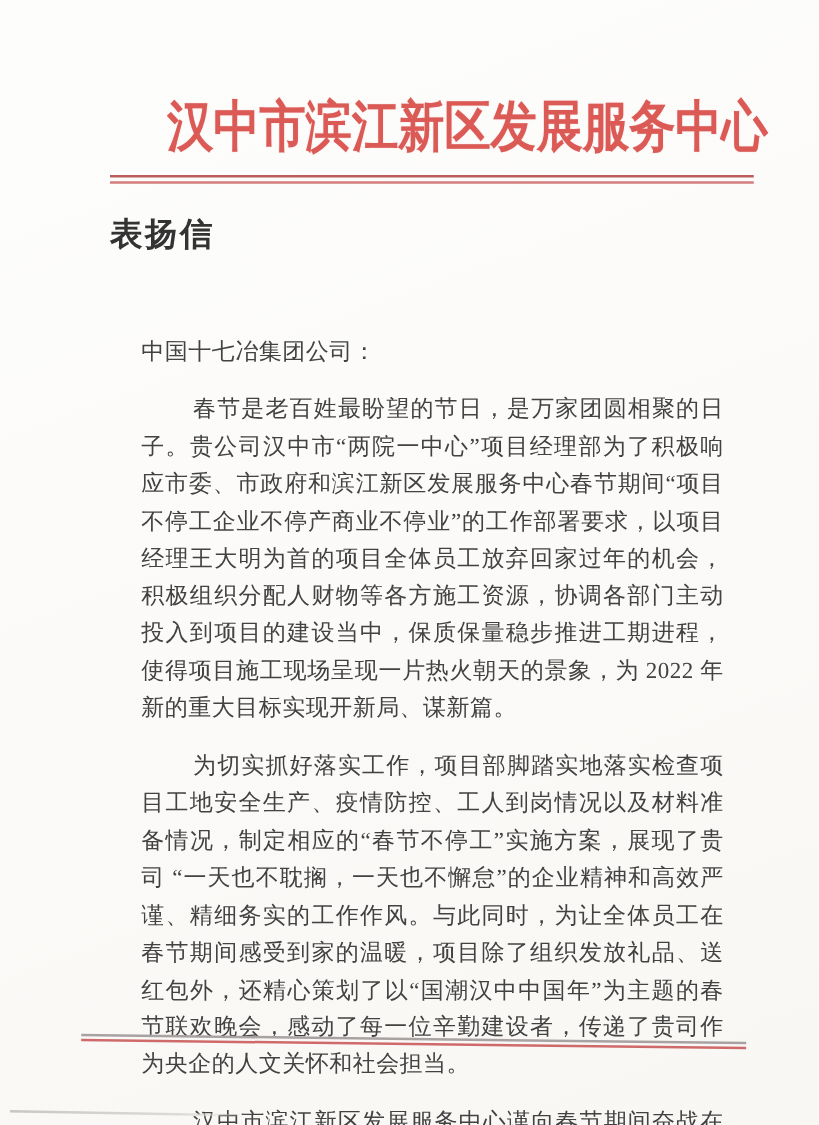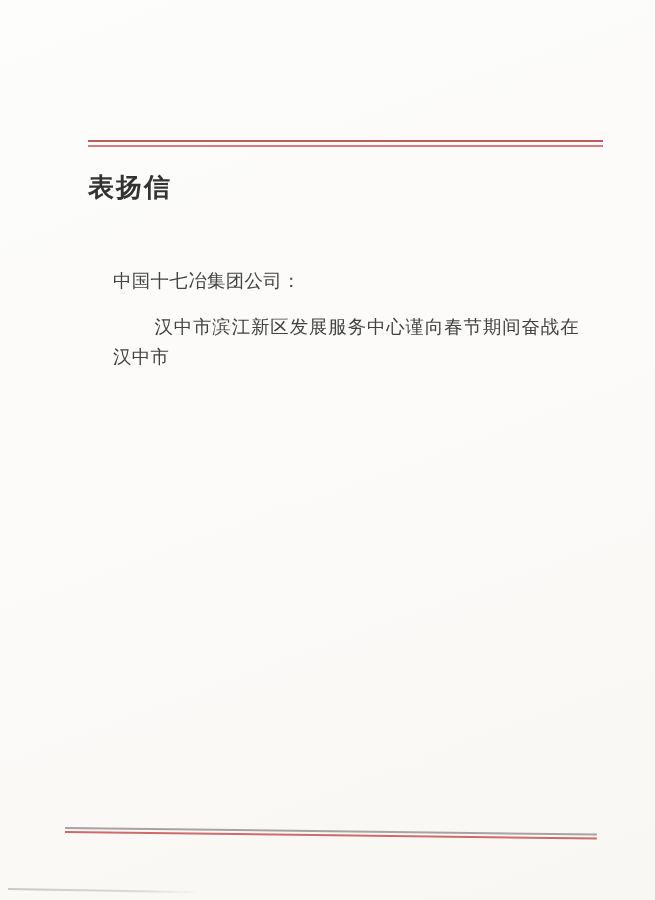--- a/index.html
+++ b/index.html
@@ -113,30 +113,35 @@
     background: linear-gradient(to right, #c9c6c4, #dddad7 70%, rgba(221,218,215,0));
     transform: rotate(1deg);
     transform-origin: left top;
   }
 </style>
 </head>
 <body>
 
 <div class="page">
 
+  <div class="letterhead">
+    <span class="letterhead-inner">汉中市滨江新区发展服务中心</span>
+  </div>
 
   <div class="divider">
     <div class="line-top"></div>
     <div class="line-bottom"></div>
   </div>
 
   <h1 class="doc-title">表扬信</h1>
 
   <div class="body-text">
     <p class="salutation">中国十七冶集团公司：</p>
+    <p class="para">春节是老百姓最盼望的节日，是万家团圆相聚的日子。贵公司汉中市“两院一中心”项目经理部为了积极响应市委、市政府和滨江新区发展服务中心春节期间“项目不停工企业不停产商业不停业”的工作部署要求，以项目经理王大明为首的项目全体员工放弃回家过年的机会，积极组织分配人财物等各方施工资源，协调各部门主动投入到项目的建设当中，保质保量稳步推进工期进程，使得项目施工现场呈现一片热火朝天的景象，为 2022 年新的重大目标实现开新局、谋新篇。</p>
+    <p class="para">为切实抓好落实工作，项目部脚踏实地落实检查项目工地安全生产、疫情防控、工人到岗情况以及材料准备情况，制定相应的“春节不停工”实施方案，展现了贵司 “一天也不耽搁，一天也不懈怠”的企业精神和高效严谨、精细务实的工作作风。与此同时，为让全体员工在春节期间感受到家的温暖，项目除了组织发放礼品、送红包外，还精心策划了以“国潮汉中中国年”为主题的春节联欢晚会，感动了每一位辛勤建设者，传递了贵司作为央企的人文关怀和社会担当。</p>
     <p class="para">汉中市滨江新区发展服务中心谨向春节期间奋战在汉中市</p>
   </div>
 
   <div class="footer-rule">
     <div class="line-gray"></div>
     <div class="line-red"></div>
   </div>
 
   <div class="scan-artifact"></div>
 

